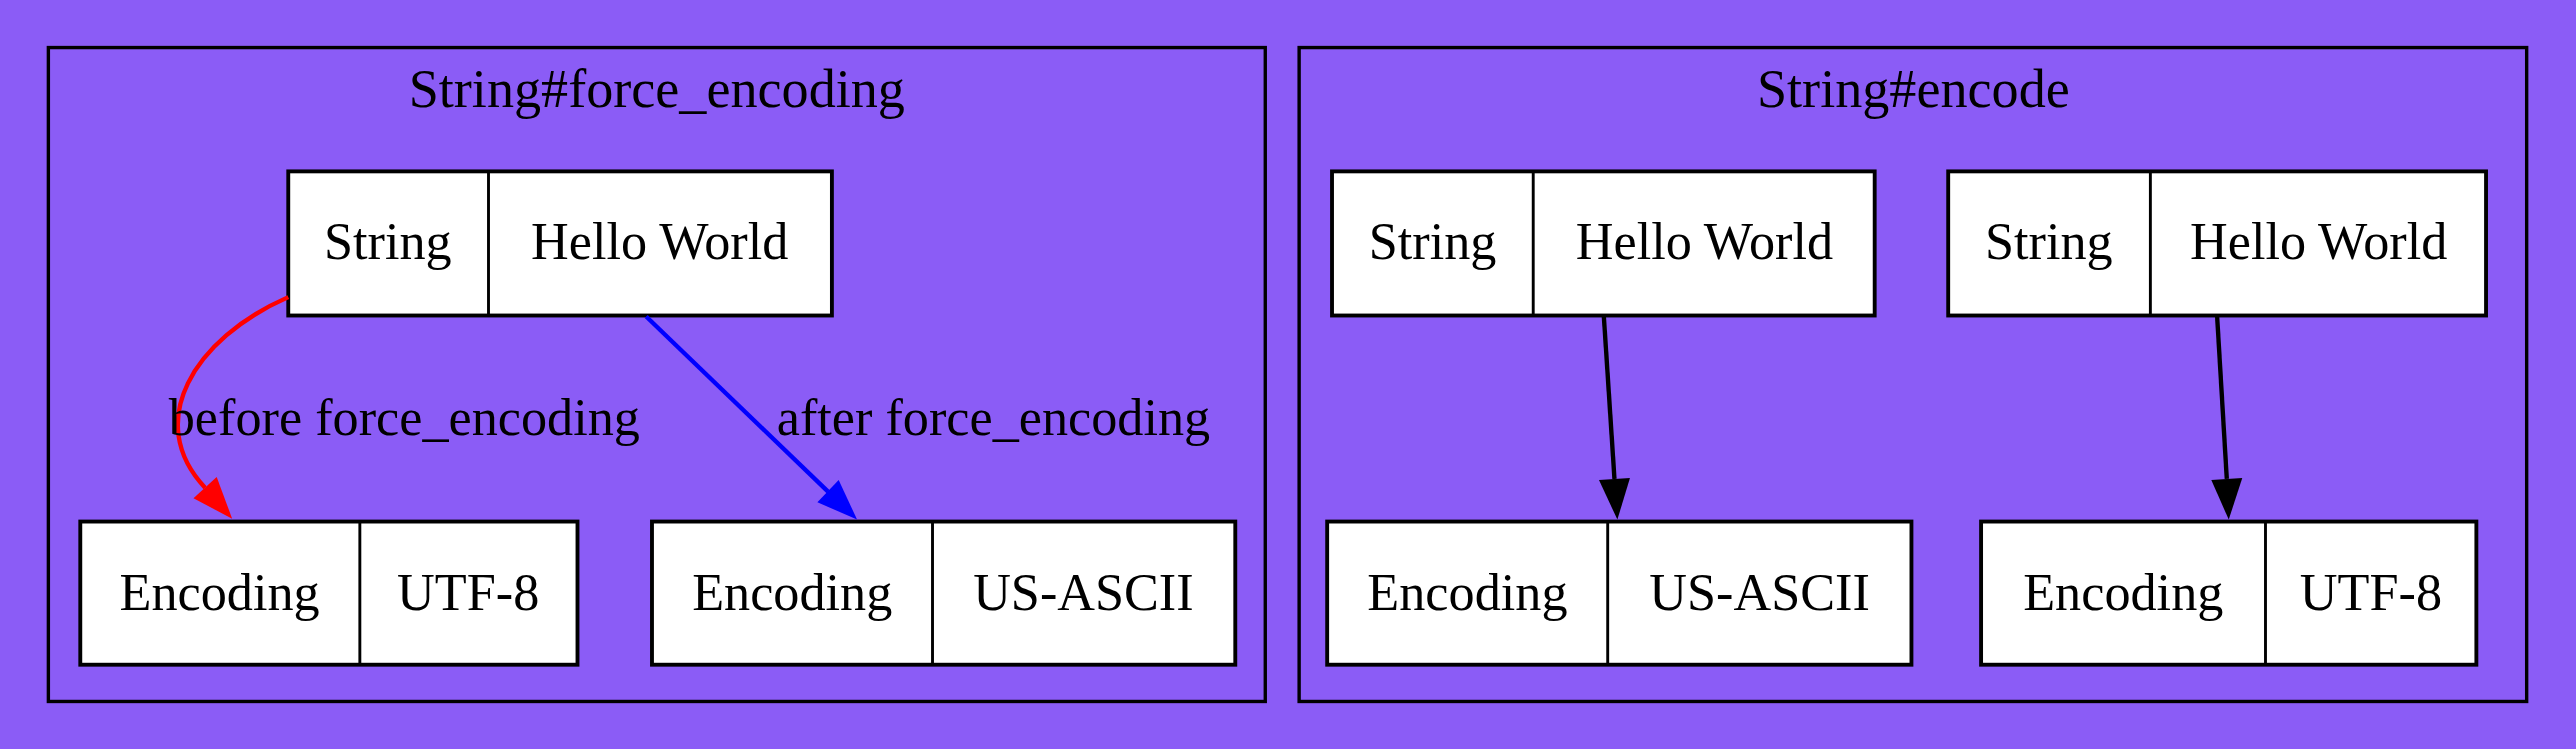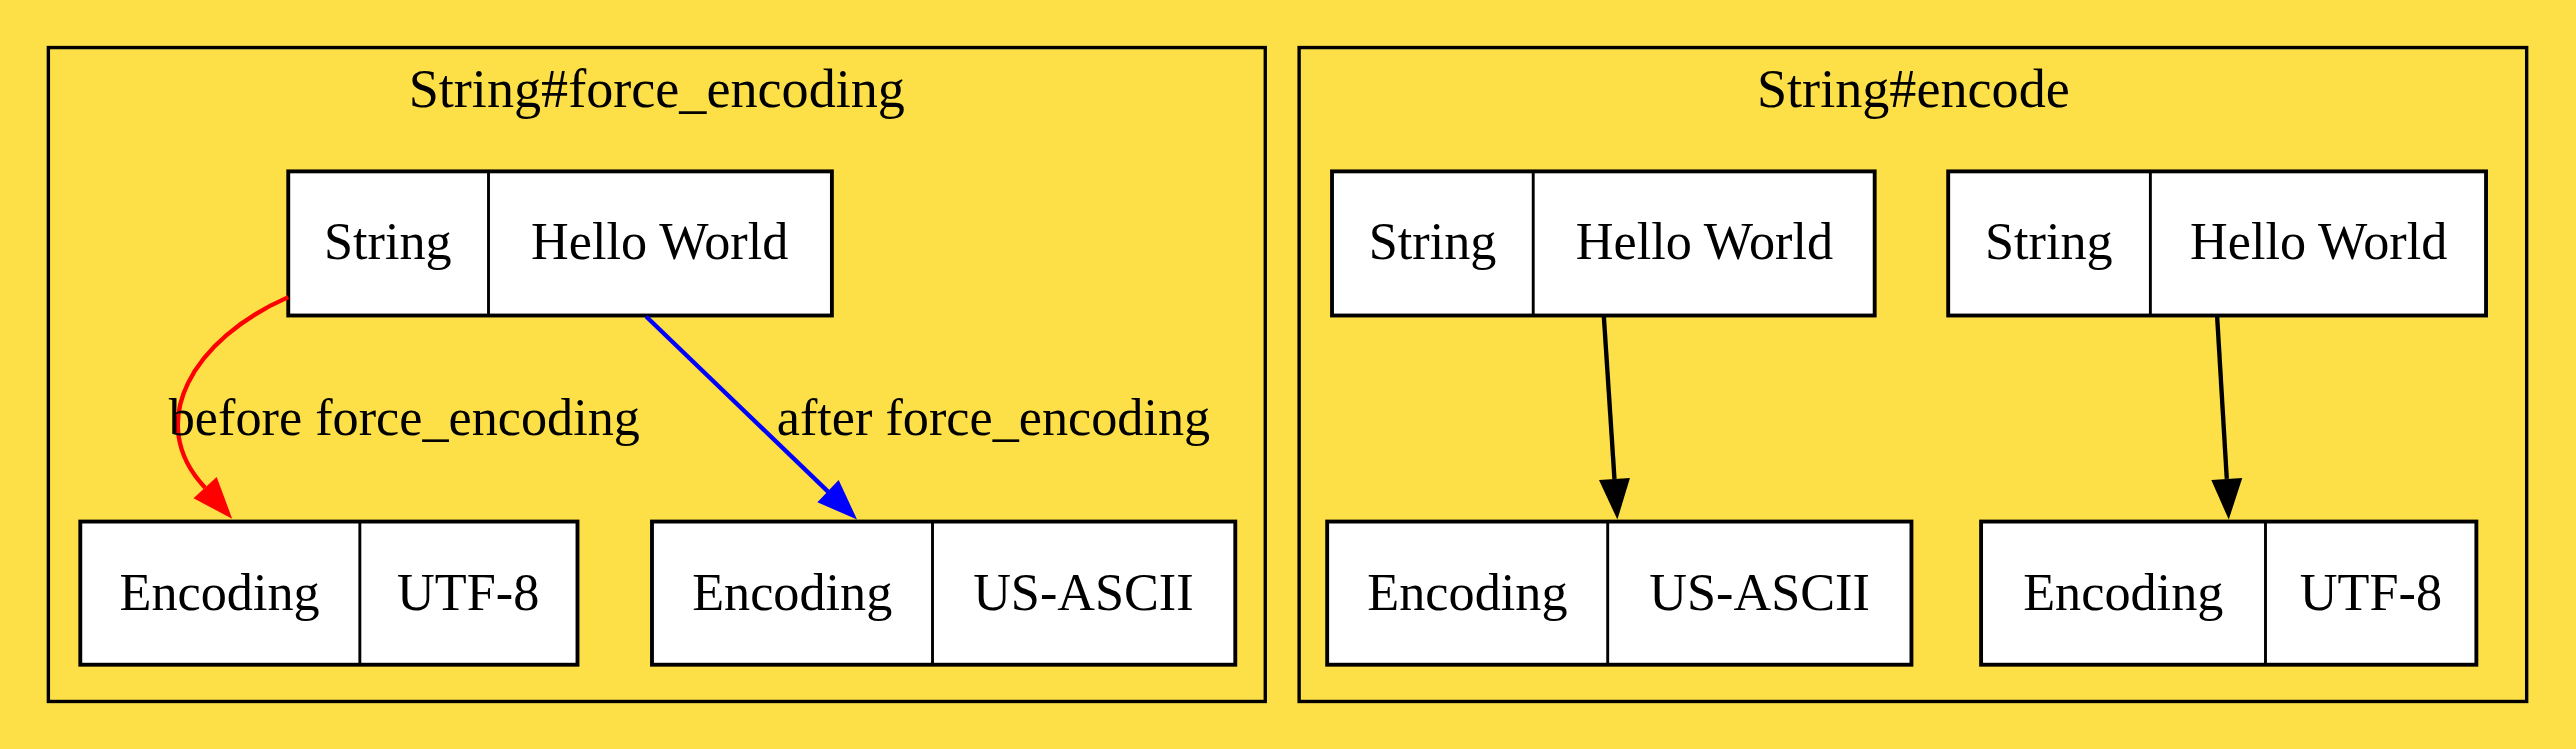--- a/index.html
+++ b/index.html
@@ -4,21 +4,21 @@
 <style>
   html, body {
     margin: 0;
     padding: 0;
     background: #ffffff;
   }
   #stage {
     position: relative;
     width: 2576px;
     height: 750px;
-    background: #fde047;
+    background: #8b5cf6;
   }
   svg text {
     font-family: "Liberation Serif", "DejaVu Serif", serif;
     fill: #000000;
   }
   .node-label {
     font-size: 54px;
     text-anchor: middle;
   }
   .cluster-title {

